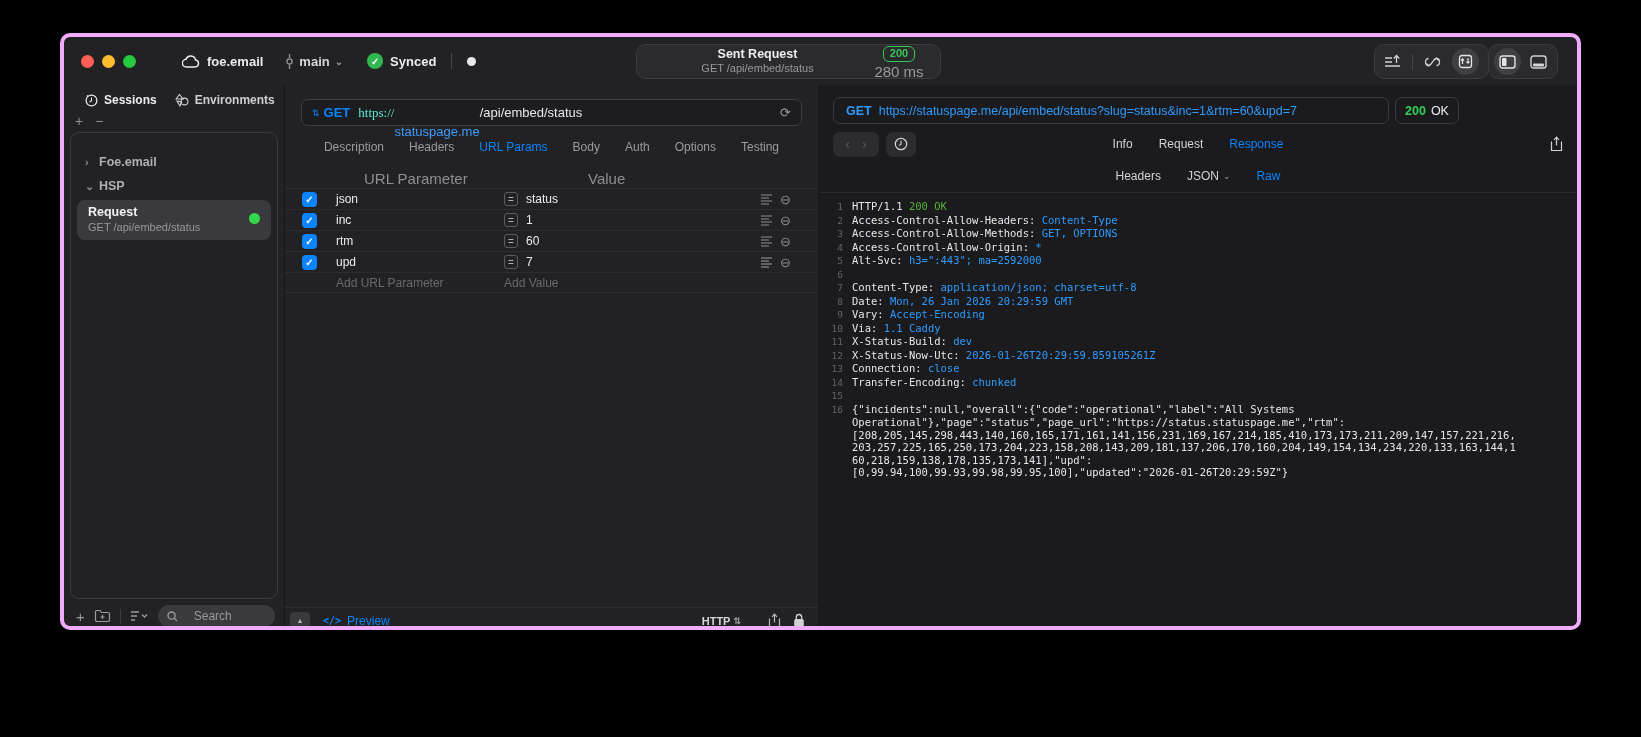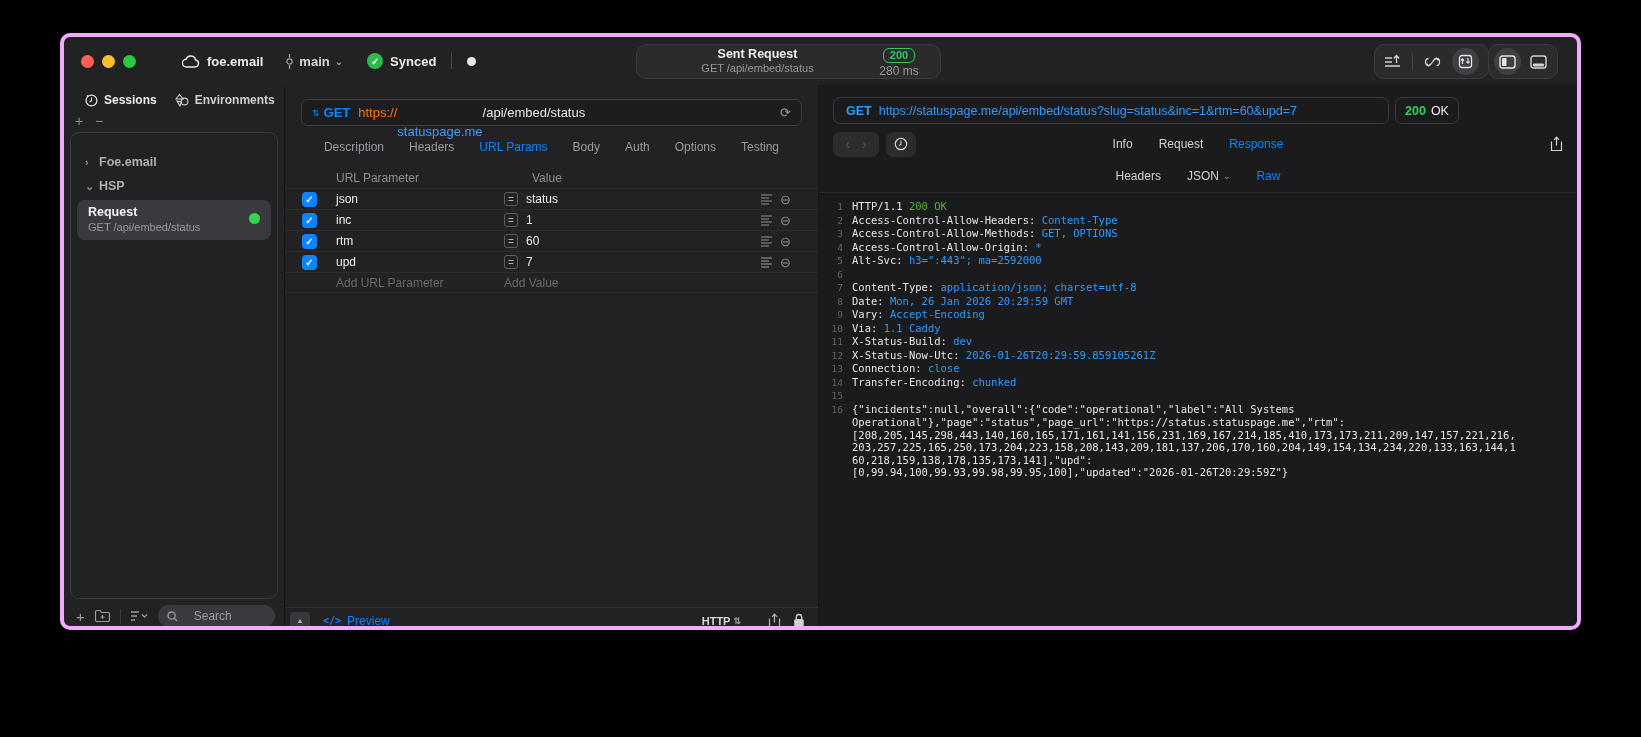--- a/index.html
+++ b/index.html
@@ -27,21 +27,21 @@
 
   .centerpill { position:absolute; left:572px; top:7px; width:305px; height:35px;
                 background:#2b2b2d; border:1px solid #3c3c3f; border-radius:10px;
                 display:flex; align-items:center; padding:8px 10px; }
   .cp-main { flex:1; text-align:center; line-height:1.25; }
   .cp-title { font-size:12.5px; font-weight:700; color:#ececf0; }
   .cp-sub { font-size:11px; color:#98989d; }
   .cp-right { width:62px; text-align:center; line-height:1.2; }
   .cp-badge { display:inline-block; border:1.5px solid #34c759; color:#34c759; border-radius:6px;
               font-size:11px; font-weight:700; padding:0 6px; }
-  .cp-time { font-size:12px; color:#98989d; margin-top:1px; }
+  .cp-time { font-size:15px; color:#98989d; margin-top:1px; }
 
   .tb-group { position:absolute; top:7px; height:35px; background:#2b2b2d; border:1px solid #3c3c3f;
               border-radius:10px; display:flex; align-items:center; }
   .tb-group.g1 { right:88px; padding:0 9px; gap:10px; }
   .tb-group.g2 { right:19px; padding:0 5px; gap:4px; }
   .tb-sep { width:1px; height:16px; background:#454548; }
   .tb-circle { width:27px; height:27px; border-radius:50%; background:#404044;
                display:flex; align-items:center; justify-content:center; }
   .tb-ic { display:flex; align-items:center; justify-content:center; }
 
@@ -74,29 +74,29 @@
                align-items:center; gap:16px; padding:0 9px; color:#98989d; font-size:12px; }
 
   
   .middle { width:534px; display:flex; flex-direction:column; position:relative;
             border-right:1px solid #161618; }
   .m-url { padding:14px 16px 0; }
   .urlbar { height:27px; background:#1d1d1f; border:1px solid #3e3e41; border-radius:7px;
             display:flex; align-items:center; padding:0 10px; font-size:13px; }
   .updown { color:#0a84ff; font-size:9px; margin-right:4px; }
   .m-method { color:#0a84ff; font-weight:700; margin-right:8px; }
-  .u-scheme { color:#f97316; } .u-host { color:#3f9bff;margin-top:37px; } .u-path { color:#e8e8ea; }
+  .u-scheme { color:#5eead4;font-family:Liberation Serif, serif; } .u-host { color:#3f9bff;margin-top:37px; } .u-path { color:#e8e8ea; }
   .u-refresh { margin-left:auto; color:#9a9aa0; font-size:13px; }
   .m-tabs { height:42px; display:flex; justify-content:center; align-items:center; gap:25px;
             font-size:12px; color:#9a9aa0; }
   .m-tabs .tab.active { color:#0a84ff; }
   .ptable { font-size:12px; }
   .prow { display:grid; grid-template-columns:23px 179px 1fr 58px; padding-left:17px;
           height:21px; align-items:center; color:#ececf0; border-top:1px solid #2c2c2e; }
-  .prow.header { height:20px; border-top:none; color:#8e8e93; font-size:12px; }
+  .prow.header { height:20px; border-top:none; color:#8e8e93; font-size:15px;gap:28px; }
   .prow.header .ph-name { padding-left:11px; }
   .prow.header .ph-value { padding-left:28px; }
   .pname { padding-left:11px; }
   .pval { display:flex; align-items:center; }
   .eqbox { width:14px; height:14px; border:1px solid #5c5c60; border-radius:3px; color:#b0b0b5;
            font-size:10px; display:flex; align-items:center; justify-content:center;
            margin-right:8px; flex:none; }
   .checkbox { width:15px; height:15px; background:#0a84ff; border-radius:4px; color:#fff;
               font-size:10px; font-weight:700; display:flex; align-items:center;
               justify-content:center; }

